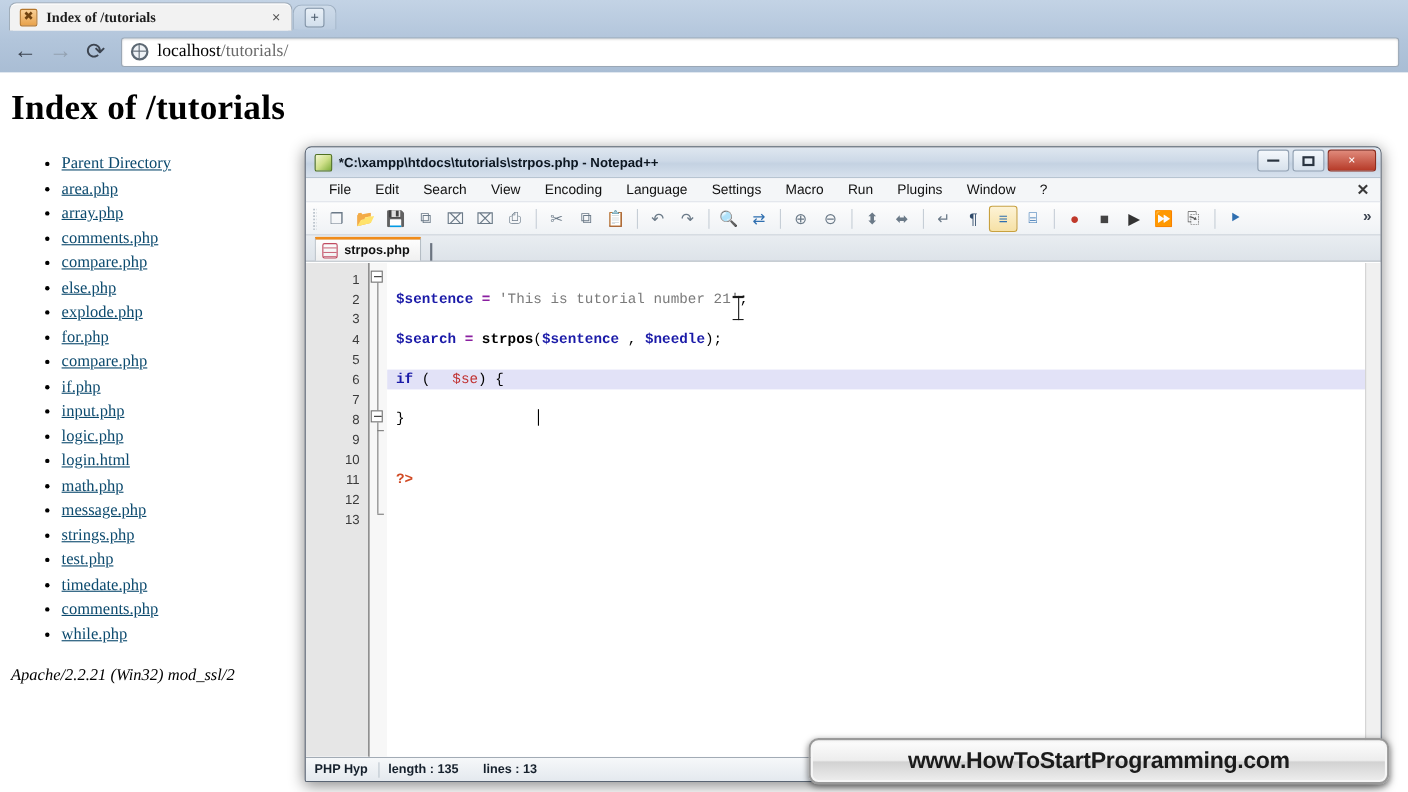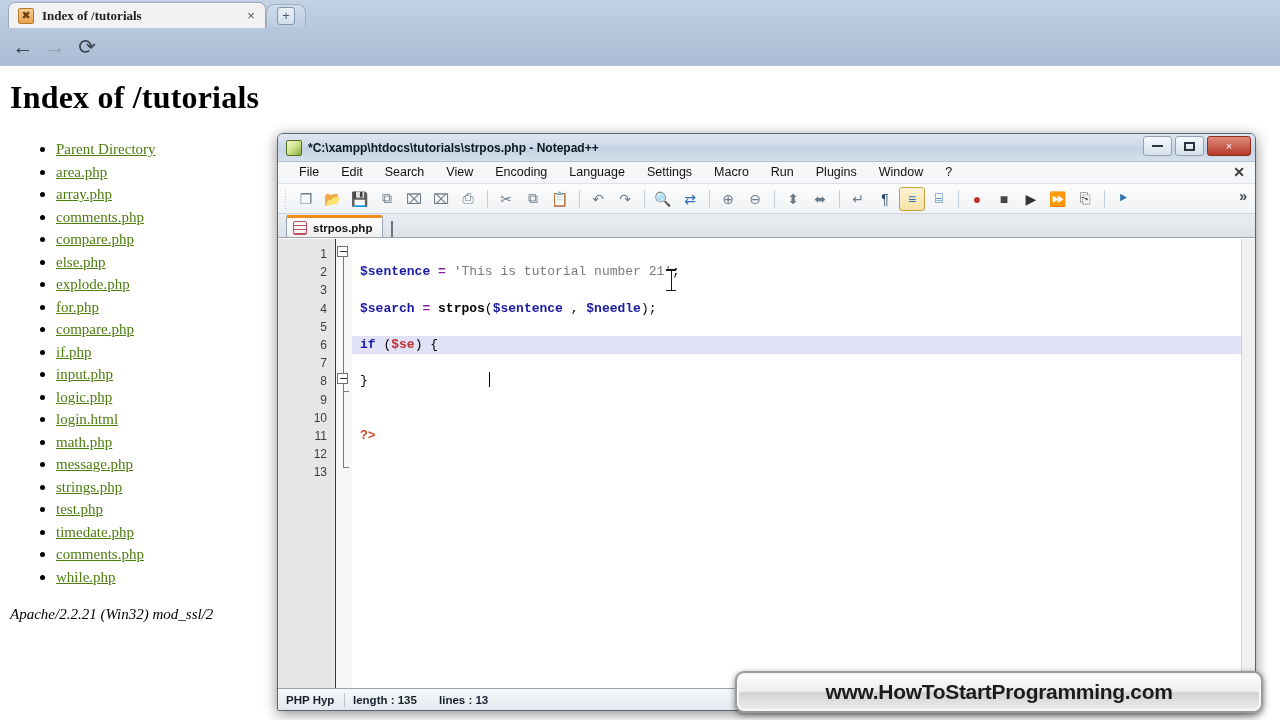--- a/index.html
+++ b/index.html
@@ -97,21 +97,21 @@
   }
   #page-title {
     font-family: "Liberation Serif", serif;
     font-size: 32px; font-weight: bold; color: #000;
     margin: 13px 0 0 10px; letter-spacing: 0.2px;
   }
   #dirlist { list-style: disc; margin: 22px 0 0 56px; }
   #dirlist li { margin: 0 0 0 0; line-height: 21.5px; }
   #dirlist a {
     font-family: "Liberation Serif", serif;
-    font-size: 15px; color: #4d7c0f; text-decoration: underline;
+    font-size: 15px; color: #0c4a6e; text-decoration: underline;
   }
   #server-sig {
     font-family: "Liberation Serif", serif;
     font-style: italic; font-size: 15px; color: #000;
     margin: 18px 0 0 10px;
   }
 
   
   #npp {
     position: absolute; left: 277px; top: 133px; width: 979px; height: 578px;
@@ -254,21 +254,21 @@
     font-size: 13px; line-height: 18.2px; white-space: pre;
     padding-left: 8px; color: #000; height: 18.2px;
   }
   .cline.current { background: #e2e2f7; }
   .tk-php { color: #d14a24; font-weight: bold; }
   .tk-var { color: #1a1aa8; font-weight: bold; }
   .tk-op  { color: #8a1fa0; font-weight: bold; }
   .tk-str { color: #7a7a7a; }
   .tk-fn  { color: #000; font-weight: bold; }
   .tk-kw  { color: #1a1aa8; font-weight: bold; }
-  .tk-pn  { color: #c03030; font-weight: bold; }
+  .tk-pn  { color: #c03030; font-weight: normal; margin-left: 20px; }
   .tk-plain { color: #000; }
   #text-caret {
     position: absolute; left: 137px; top: 133px; width: 1px; height: 15px;
     background: #000;
   }
   #mouse-cursor {
     position: absolute; left: 314px; top: 30px;
     width: 10px; height: 22px;
   }
   #mouse-cursor::before, #mouse-cursor::after {
@@ -324,20 +324,24 @@
     </div>
     <div class="newtab">
       <div class="plus">+</div>
     </div>
   </div>
 
   <div id="navbar">
     <div class="navbtn">←</div>
     <div class="navbtn dim">→</div>
     <div class="navbtn">⟳</div>
+    <div class="omnibox">
+      <div class="omni-icon"></div>
+      <div class="omni-url"><b>localhost</b><span>/tutorials/</span></div>
+    </div>
   </div>
 </div>
 
 <div id="page">
   <h1 id="page-title">Index of /tutorials</h1>
   <ul id="dirlist">
       <li><a>Parent Directory</a></li>
       <li><a>area.php</a></li>
       <li><a>array.php</a></li>
       <li><a>comments.php</a></li>

